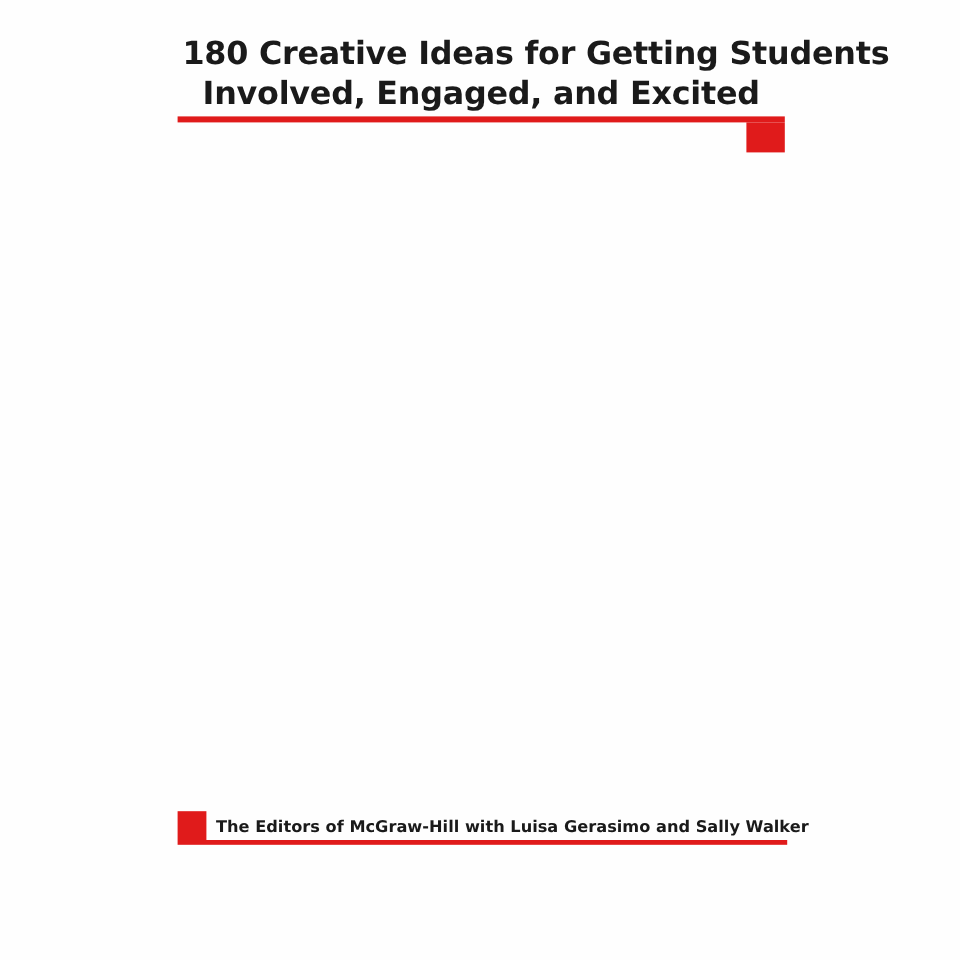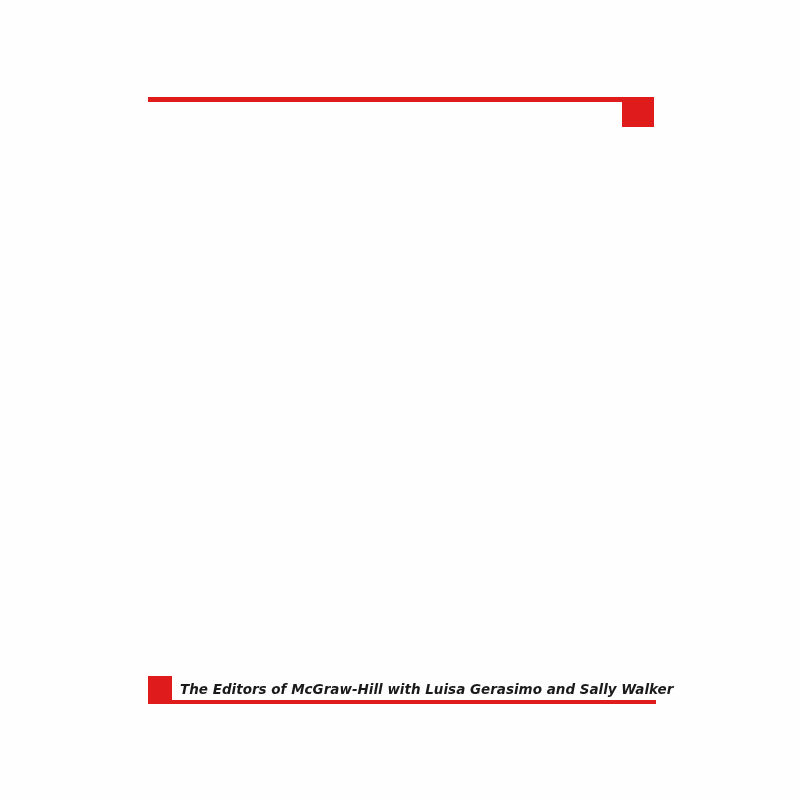--- a/index.html
+++ b/index.html
@@ -92,28 +92,31 @@
     position: absolute;
     left: 180px;
     top: 681px;
     width: 476px;
     font-family: "DejaVu Sans", sans-serif;
     font-weight: bold;
     font-size: 13.5px;
     line-height: 16px;
     color: #1a1a1a;
     white-space: nowrap;
-    font-style: italic;
   }
 </style>
 </head>
 <body>
 
 <div class="page">
 
+  <div class="title-block">
+    <div class="title-line title-line-1">180 Creative Ideas for Getting Students</div>
+    <div class="title-line title-line-2">Involved, Engaged, and Excited</div>
+  </div>
 
   <div class="title-rule"></div>
   <div class="title-square"></div>
 
   <div class="author-square"></div>
   <div class="author-line">The Editors of McGraw-Hill with Luisa Gerasimo and Sally Walker</div>
   <div class="author-rule"></div>
 
 </div>
 

